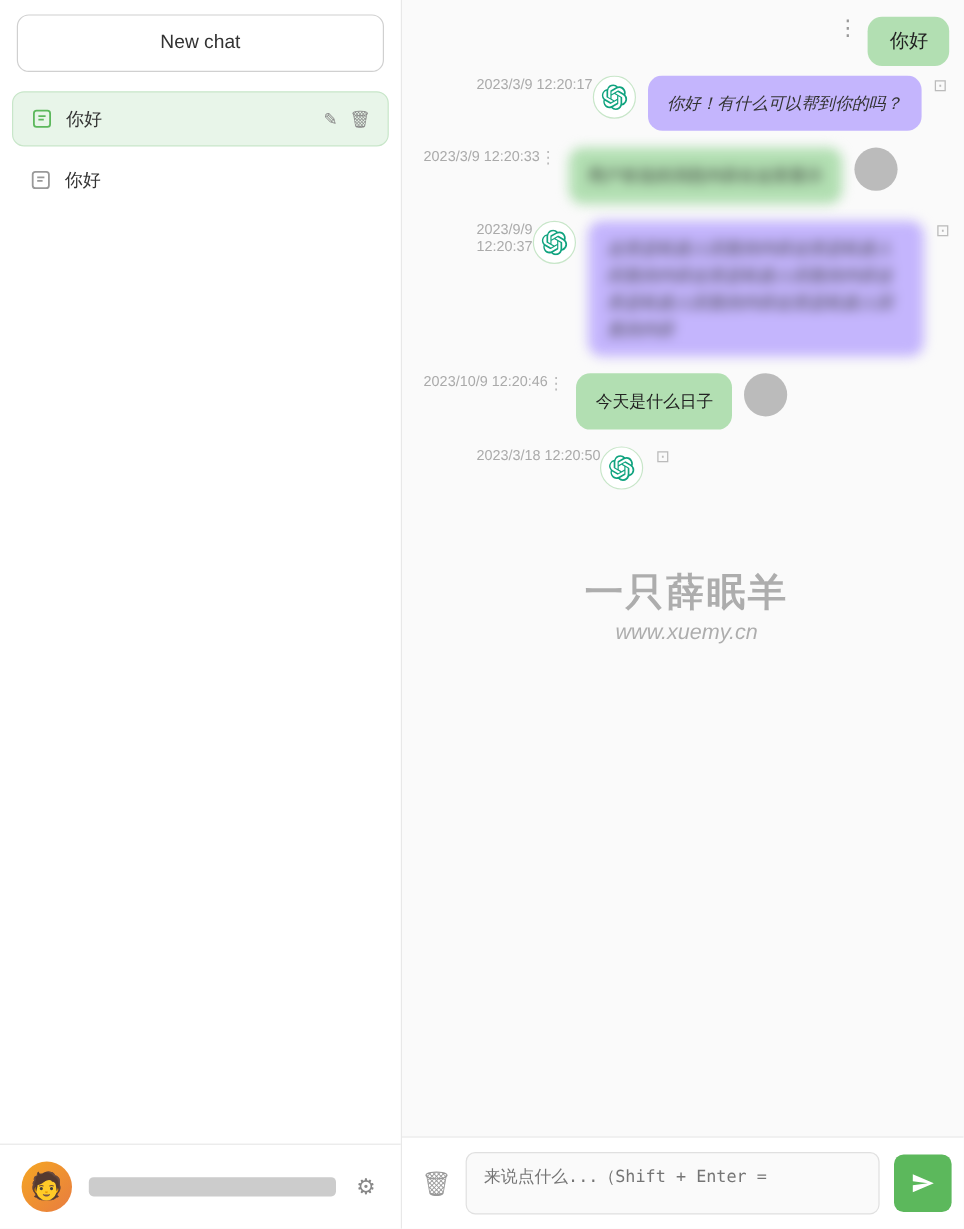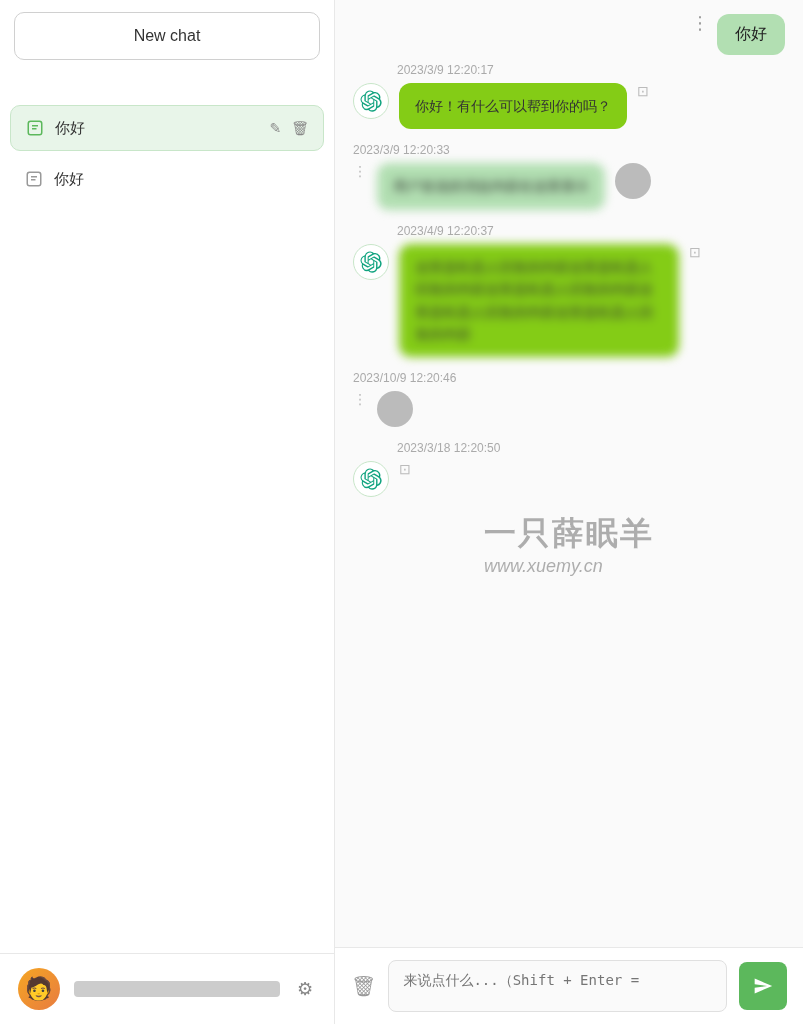--- a/index.html
+++ b/index.html
@@ -14,21 +14,20 @@
 
     
     .sidebar {
       width: 335px;
       min-width: 335px;
       background: #fff;
       display: flex;
       flex-direction: column;
       border-right: 1px solid #e8e8e8;
       height: 100%;
-      gap: 29px;
     }
 
     .new-chat-btn {
       margin: 12px 14px;
       padding: 14px 20px;
       border: 1px solid #d0d0d0;
       border-radius: 10px;
       background: #fff;
       cursor: pointer;
       font-size: 16px;
@@ -169,21 +168,20 @@
       overflow-y: auto;
       padding: 0 18px 12px 18px;
       display: flex;
       flex-direction: column;
       gap: 0;
     }
 
     
     .msg-row {
       display: flex;
-      flex-direction: column;
       margin-bottom: 14px;
     }
 
     .msg-row.bot {
       align-items: flex-start;
     }
 
     .msg-row.user {
       align-items: flex-start;
     }
@@ -237,22 +235,23 @@
     .bubble {
       padding: 12px 16px;
       border-radius: 12px;
       font-size: 14px;
       line-height: 1.6;
       max-width: 320px;
       position: relative;
     }
 
     .bubble.bot-bubble {
-      background: #84cc16;
+      background: #c4b5fd;
       color: #333;
+      font-style: italic;
     }
 
     .bubble.user-bubble {
       background: #b2dfb2;
       color: #222;
     }
 
     .bubble.blurred {
       filter: blur(5px);
       user-select: none;
@@ -265,22 +264,21 @@
     }
 
     
     .watermark-overlay {
       position: absolute;
       left: 50%;
       top: 50%;
       transform: translate(-50%, -50%);
       pointer-events: none;
       z-index: 10;
-      text-align: left;
-      margin-top: 39px;
+      text-align: center;
     }
 
     .watermark-main {
       font-size: 32px;
       color: rgba(80,80,80,0.45);
       font-weight: 600;
       white-space: nowrap;
       letter-spacing: 2px;
     }
 
@@ -421,36 +419,37 @@
       <div class="msg-row user">
         <div class="msg-timestamp">2023/3/9 12:20:33</div>
         <div class="msg-body">
           <div class="user-avatar-circle"></div>
           <div class="bubble user-bubble blurred">用户发送的消息内容在这里显示</div>
           <div class="bubble-action-icon">⋮</div>
         </div>
       </div>
 
       <div class="msg-row bot">
-        <div class="msg-timestamp">2023/4/9 12:20:37</div>
+        <div class="msg-timestamp">2023/9/9 12:20:37</div>
         <div class="msg-body">
           <div class="bot-avatar">
             <svg width="22" height="22" viewBox="0 0 41 41" fill="none" xmlns="http://www.w3.org/2000/svg">
               <path d="M37.532 16.87a9.963 9.963 0 0 0-.856-8.184 10.078 10.078 0 0 0-10.855-4.835 9.964 9.964 0 0 0-6.99-3.091 10.079 10.079 0 0 0-9.612 6.977 9.967 9.967 0 0 0-6.664 4.834 10.08 10.08 0 0 0 1.24 11.817 9.965 9.965 0 0 0 .856 8.185 10.079 10.079 0 0 0 10.855 4.835 9.965 9.965 0 0 0 6.99 3.091 10.078 10.078 0 0 0 9.617-6.981 9.967 9.967 0 0 0 6.663-4.834 10.079 10.079 0 0 0-1.244-11.813zM22.498 37.886a7.474 7.474 0 0 1-4.799-1.735c.061-.033.168-.091.237-.134l7.964-4.6a1.294 1.294 0 0 0 .655-1.134V19.054l3.366 1.944a.12.12 0 0 1 .066.092v9.299a7.505 7.505 0 0 1-7.49 7.496zM6.392 31.006a7.471 7.471 0 0 1-.894-5.023c.06.036.162.099.237.141l7.964 4.6a1.297 1.297 0 0 0 1.308 0l9.724-5.614v3.888a.12.12 0 0 1-.048.103l-8.051 4.649a7.504 7.504 0 0 1-10.24-2.744zM4.297 13.62A7.469 7.469 0 0 1 8.2 10.333c0 .068-.004.19-.004.274v9.201a1.294 1.294 0 0 0 .654 1.132l9.723 5.614-3.366 1.944a.12.12 0 0 1-.114.012L7.044 23.86a7.504 7.504 0 0 1-2.747-10.24zm27.658 6.437l-9.724-5.615 3.367-1.943a.121.121 0 0 1 .114-.012l8.048 4.648a7.498 7.498 0 0 1-1.158 13.528v-9.476a1.293 1.293 0 0 0-.647-1.13zm3.35-5.043c-.059-.037-.162-.099-.236-.141l-7.965-4.6a1.298 1.298 0 0 0-1.308 0l-9.723 5.614v-3.888a.12.12 0 0 1 .048-.103l8.05-4.645a7.497 7.497 0 0 1 11.135 7.763zm-21.063 6.929l-3.367-1.944a.12.12 0 0 1-.065-.092v-9.299a7.497 7.497 0 0 1 12.293-5.756 6.94 6.94 0 0 0-.236.134l-7.965 4.6a1.294 1.294 0 0 0-.654 1.132l-.006 11.225zm1.829-3.943l4.33-2.501 4.332 2.498v4.996l-4.331 2.5-4.331-2.5V18z" fill="#10a37f"></path>
             </svg>
           </div>
           <div class="bubble bot-bubble blurred" style="min-height: 90px; width: 280px;">这里是机器人回复的内容这里是机器人回复的内容这里是机器人回复的内容这里是机器人回复的内容这里是机器人回复的内容</div>
           <div class="bubble-action-icon">⊡</div>
         </div>
       </div>
 
       <div class="msg-row user">
         <div class="msg-timestamp">2023/10/9 12:20:46</div>
         <div class="msg-body">
           <div class="user-avatar-circle"></div>
+          <div class="bubble user-bubble">今天是什么日子</div>
           <div class="bubble-action-icon">⋮</div>
         </div>
       </div>
 
       <div class="msg-row bot">
         <div class="msg-timestamp">2023/3/18 12:20:50</div>
         <div class="msg-body">
           <div class="bot-avatar">
             <svg width="22" height="22" viewBox="0 0 41 41" fill="none" xmlns="http://www.w3.org/2000/svg">
               <path d="M37.532 16.87a9.963 9.963 0 0 0-.856-8.184 10.078 10.078 0 0 0-10.855-4.835 9.964 9.964 0 0 0-6.99-3.091 10.079 10.079 0 0 0-9.612 6.977 9.967 9.967 0 0 0-6.664 4.834 10.08 10.08 0 0 0 1.24 11.817 9.965 9.965 0 0 0 .856 8.185 10.079 10.079 0 0 0 10.855 4.835 9.965 9.965 0 0 0 6.99 3.091 10.078 10.078 0 0 0 9.617-6.981 9.967 9.967 0 0 0 6.663-4.834 10.079 10.079 0 0 0-1.244-11.813zM22.498 37.886a7.474 7.474 0 0 1-4.799-1.735c.061-.033.168-.091.237-.134l7.964-4.6a1.294 1.294 0 0 0 .655-1.134V19.054l3.366 1.944a.12.12 0 0 1 .066.092v9.299a7.505 7.505 0 0 1-7.49 7.496zM6.392 31.006a7.471 7.471 0 0 1-.894-5.023c.06.036.162.099.237.141l7.964 4.6a1.297 1.297 0 0 0 1.308 0l9.724-5.614v3.888a.12.12 0 0 1-.048.103l-8.051 4.649a7.504 7.504 0 0 1-10.24-2.744zM4.297 13.62A7.469 7.469 0 0 1 8.2 10.333c0 .068-.004.19-.004.274v9.201a1.294 1.294 0 0 0 .654 1.132l9.723 5.614-3.366 1.944a.12.12 0 0 1-.114.012L7.044 23.86a7.504 7.504 0 0 1-2.747-10.24zm27.658 6.437l-9.724-5.615 3.367-1.943a.121.121 0 0 1 .114-.012l8.048 4.648a7.498 7.498 0 0 1-1.158 13.528v-9.476a1.293 1.293 0 0 0-.647-1.13zm3.35-5.043c-.059-.037-.162-.099-.236-.141l-7.965-4.6a1.298 1.298 0 0 0-1.308 0l-9.723 5.614v-3.888a.12.12 0 0 1 .048-.103l8.05-4.645a7.497 7.497 0 0 1 11.135 7.763zm-21.063 6.929l-3.367-1.944a.12.12 0 0 1-.065-.092v-9.299a7.497 7.497 0 0 1 12.293-5.756 6.94 6.94 0 0 0-.236.134l-7.965 4.6a1.294 1.294 0 0 0-.654 1.132l-.006 11.225zm1.829-3.943l4.33-2.501 4.332 2.498v4.996l-4.331 2.5-4.331-2.5V18z" fill="#10a37f"></path>

